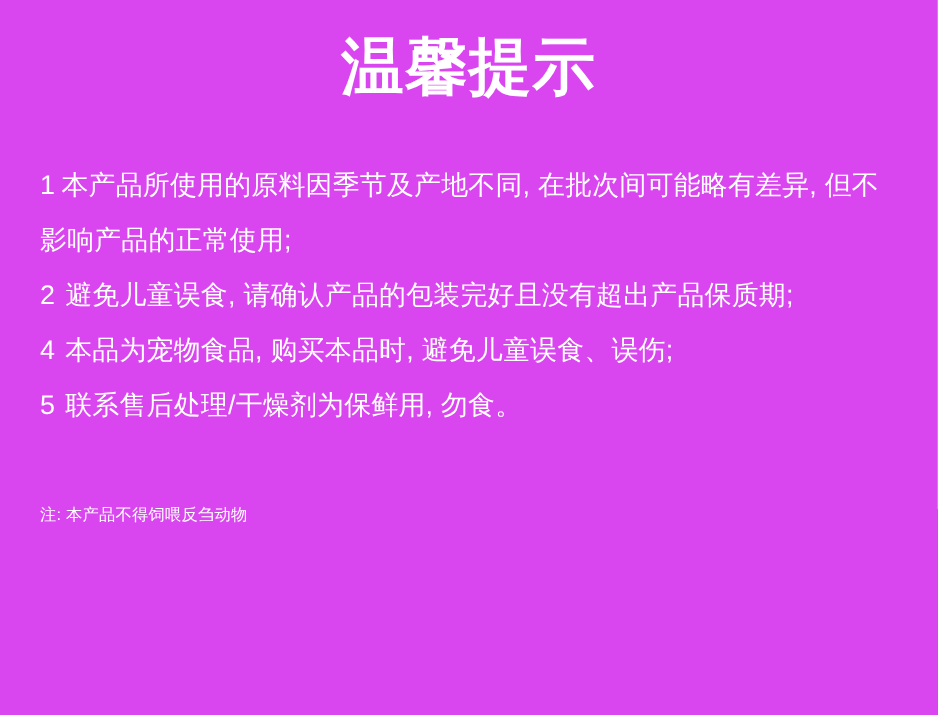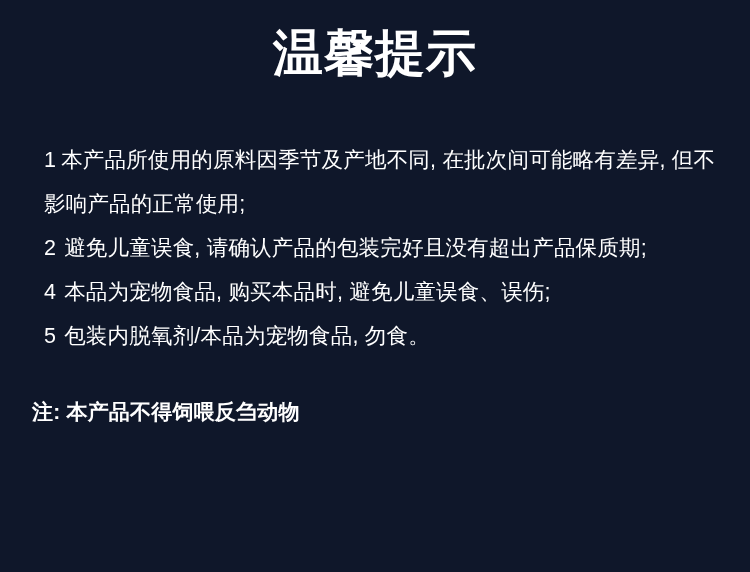--- a/index.html
+++ b/index.html
@@ -10,42 +10,42 @@
     width: 750px;
     height: 572px;
     overflow: hidden;
     font-family: "Liberation Sans", "DejaVu Sans", sans-serif;
   }
   .panel {
     position: relative;
     width: 750px;
     height: 572px;
     box-sizing: border-box;
-    background: #0f172a;
+    background: #d946ef;
     color: #ffffff;
   }
   .title {
     position: absolute;
     left: 0;
     top: 22px;
     width: 750px;
     text-align: center;
     font-size: 50px;
     line-height: 62px;
     font-weight: 700;
     letter-spacing: 1px;
     color: #ffffff;
     white-space: nowrap;
   }
   .notice-list {
     position: absolute;
     left: 32px;
     top: 126px;
     width: 690px;
-    margin: 12px;
+    margin: 0;
     padding: 0;
     list-style: none;
   }
   .notice-item {
     font-size: 21.5px;
     line-height: 44px;
     font-weight: 400;
     color: #ffffff;
     letter-spacing: 0.2px;
     text-align: left;
@@ -58,23 +58,23 @@
     display: inline-block;
     width: 8px;
   }
   .notice-item.first .gap {
     width: 5px;
   }
   .note {
     position: absolute;
     left: 32px;
     top: 398px;
-    font-size: 21px;
+    font-size: 13px;
     line-height: 28px;
-    font-weight: 700;
+    font-weight: 400;
     color: #ffffff;
     letter-spacing: 0.2px;
   }
 </style>
 </head>
 <body>
 
 <div class="panel">
 
   <div class="title">温馨提示</div>
@@ -83,19 +83,19 @@
     <li class="notice-item first">
       <span class="num">1</span><span class="gap"></span><span class="body">本产品所使用的原料因季节及产地不同, 在批次间可能略有差异, 但不影响产品的正常使用;</span>
     </li>
     <li class="notice-item">
       <span class="num">2</span><span class="gap"></span><span class="body">避免儿童误食, 请确认产品的包装完好且没有超出产品保质期;</span>
     </li>
     <li class="notice-item">
       <span class="num">4</span><span class="gap"></span><span class="body">本品为宠物食品, 购买本品时, 避免儿童误食、误伤;</span>
     </li>
     <li class="notice-item">
-      <span class="num">5</span><span class="gap"></span><span class="body">包装内脱氧剂/本品为宠物食品, 勿食。</span>
+      <span class="num">5</span><span class="gap"></span><span class="body">联系售后处理/干燥剂为保鲜用, 勿食。</span>
     </li>
   </ul>
 
   <div class="note">注: 本产品不得饲喂反刍动物</div>
 
 </div>
 
 </body></html>

